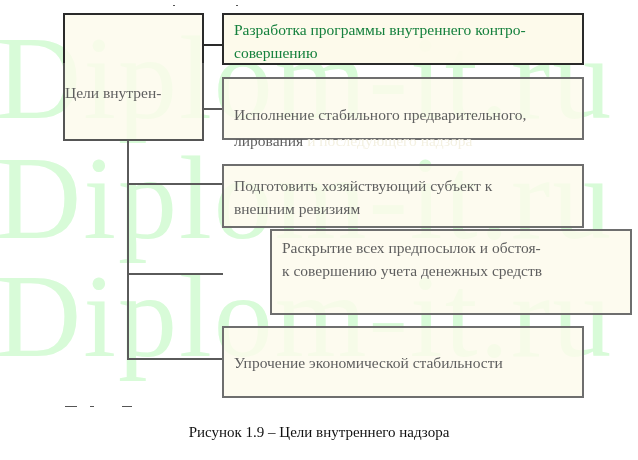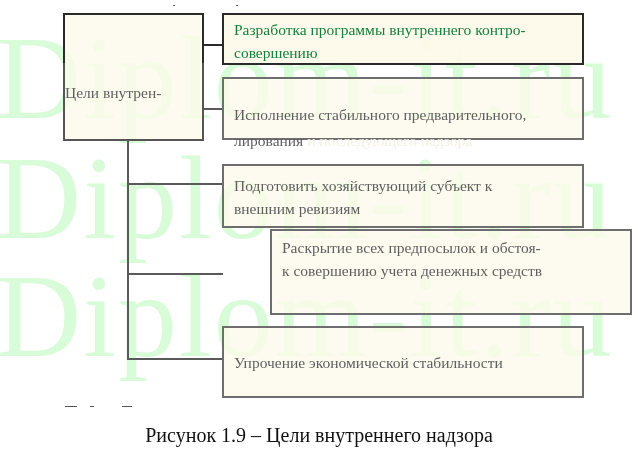--- a/index.html
+++ b/index.html
@@ -11,21 +11,21 @@
          font-size:15.5px; line-height:23px; color:#5f5f5f; padding:6px 10px; }
   .box.dark { border-color:#2a2a2a; color:#15803d; background:rgba(253,250,234,0.95); }
   .root { position:absolute; left:63px; top:13px; width:141px; height:128px; background:rgba(253,250,236,0.82);
           border:2px solid #555; box-sizing:border-box; z-index:2; display:flex; align-items:center; justify-content:flex-start;
           text-align:center; font-size:15.5px; line-height:23px; color:#5f5f5f; padding-top:30px; }
   .root-topborder { position:absolute; left:63px; top:13px; width:141px; height:50px; border:2px solid #2a2a2a;
           border-bottom:none; box-sizing:border-box; z-index:3; }
   .line { position:absolute; background:#5a5a5a; z-index:2; }
   .line.dark { background:#2a2a2a; }
   .faint { color:#f4f1e2; }
-  .caption { position:absolute; left:0; width:638px; top:424px; text-align:center; font-size:20px; color:#111; z-index:2; }
+  .caption { position:absolute; left:0; width:638px; top:424px; text-align:center; font-size:15px; color:#111; z-index:2; }
   .tick { position:absolute; height:1px; background:#555; z-index:2; }
 </style>
 </head>
 <body>
 
 <div class="wm" style="top:20px;">Diplom-it.ru</div>
 <div class="wm" style="top:140px;">Diplom-it.ru</div>
 <div class="wm" style="top:258px;">Diplom-it.ru</div>
 
 <div class="tick" style="left:173px; top:5px; width:2px;"></div>

